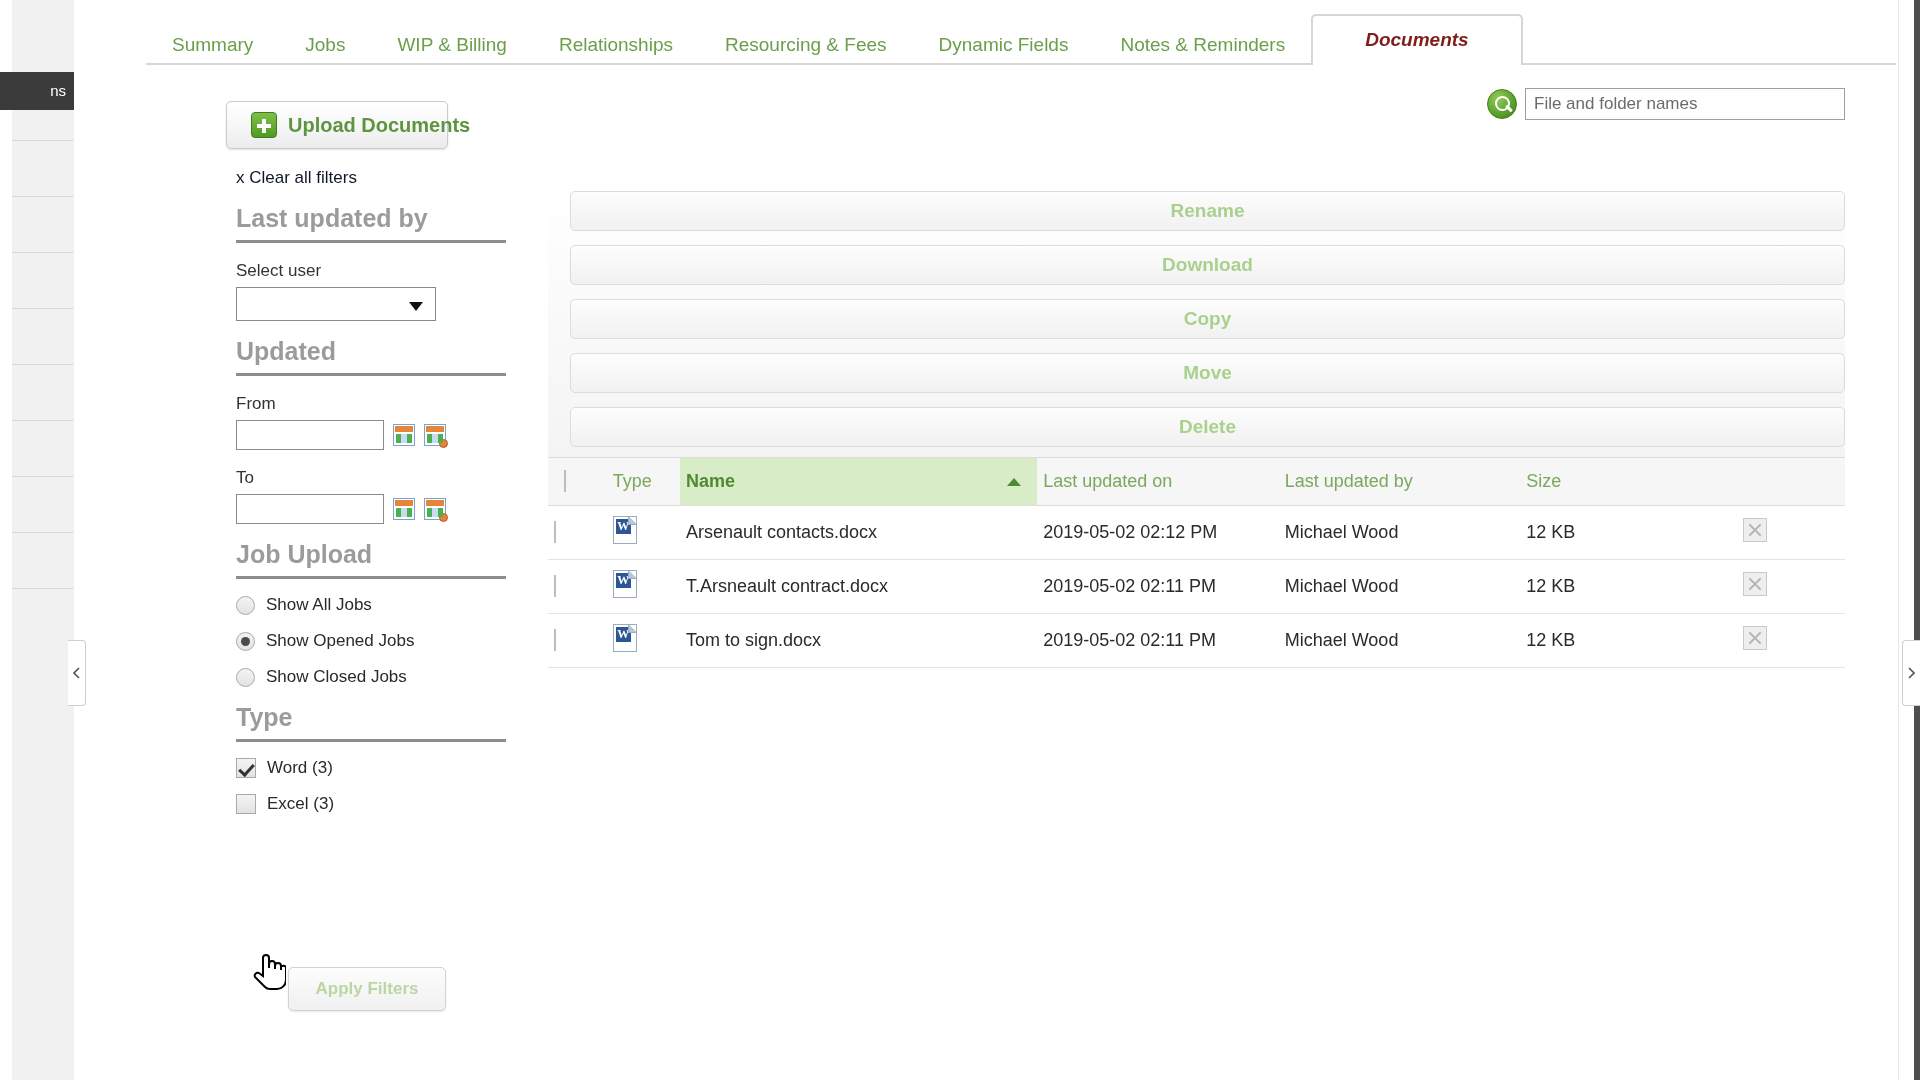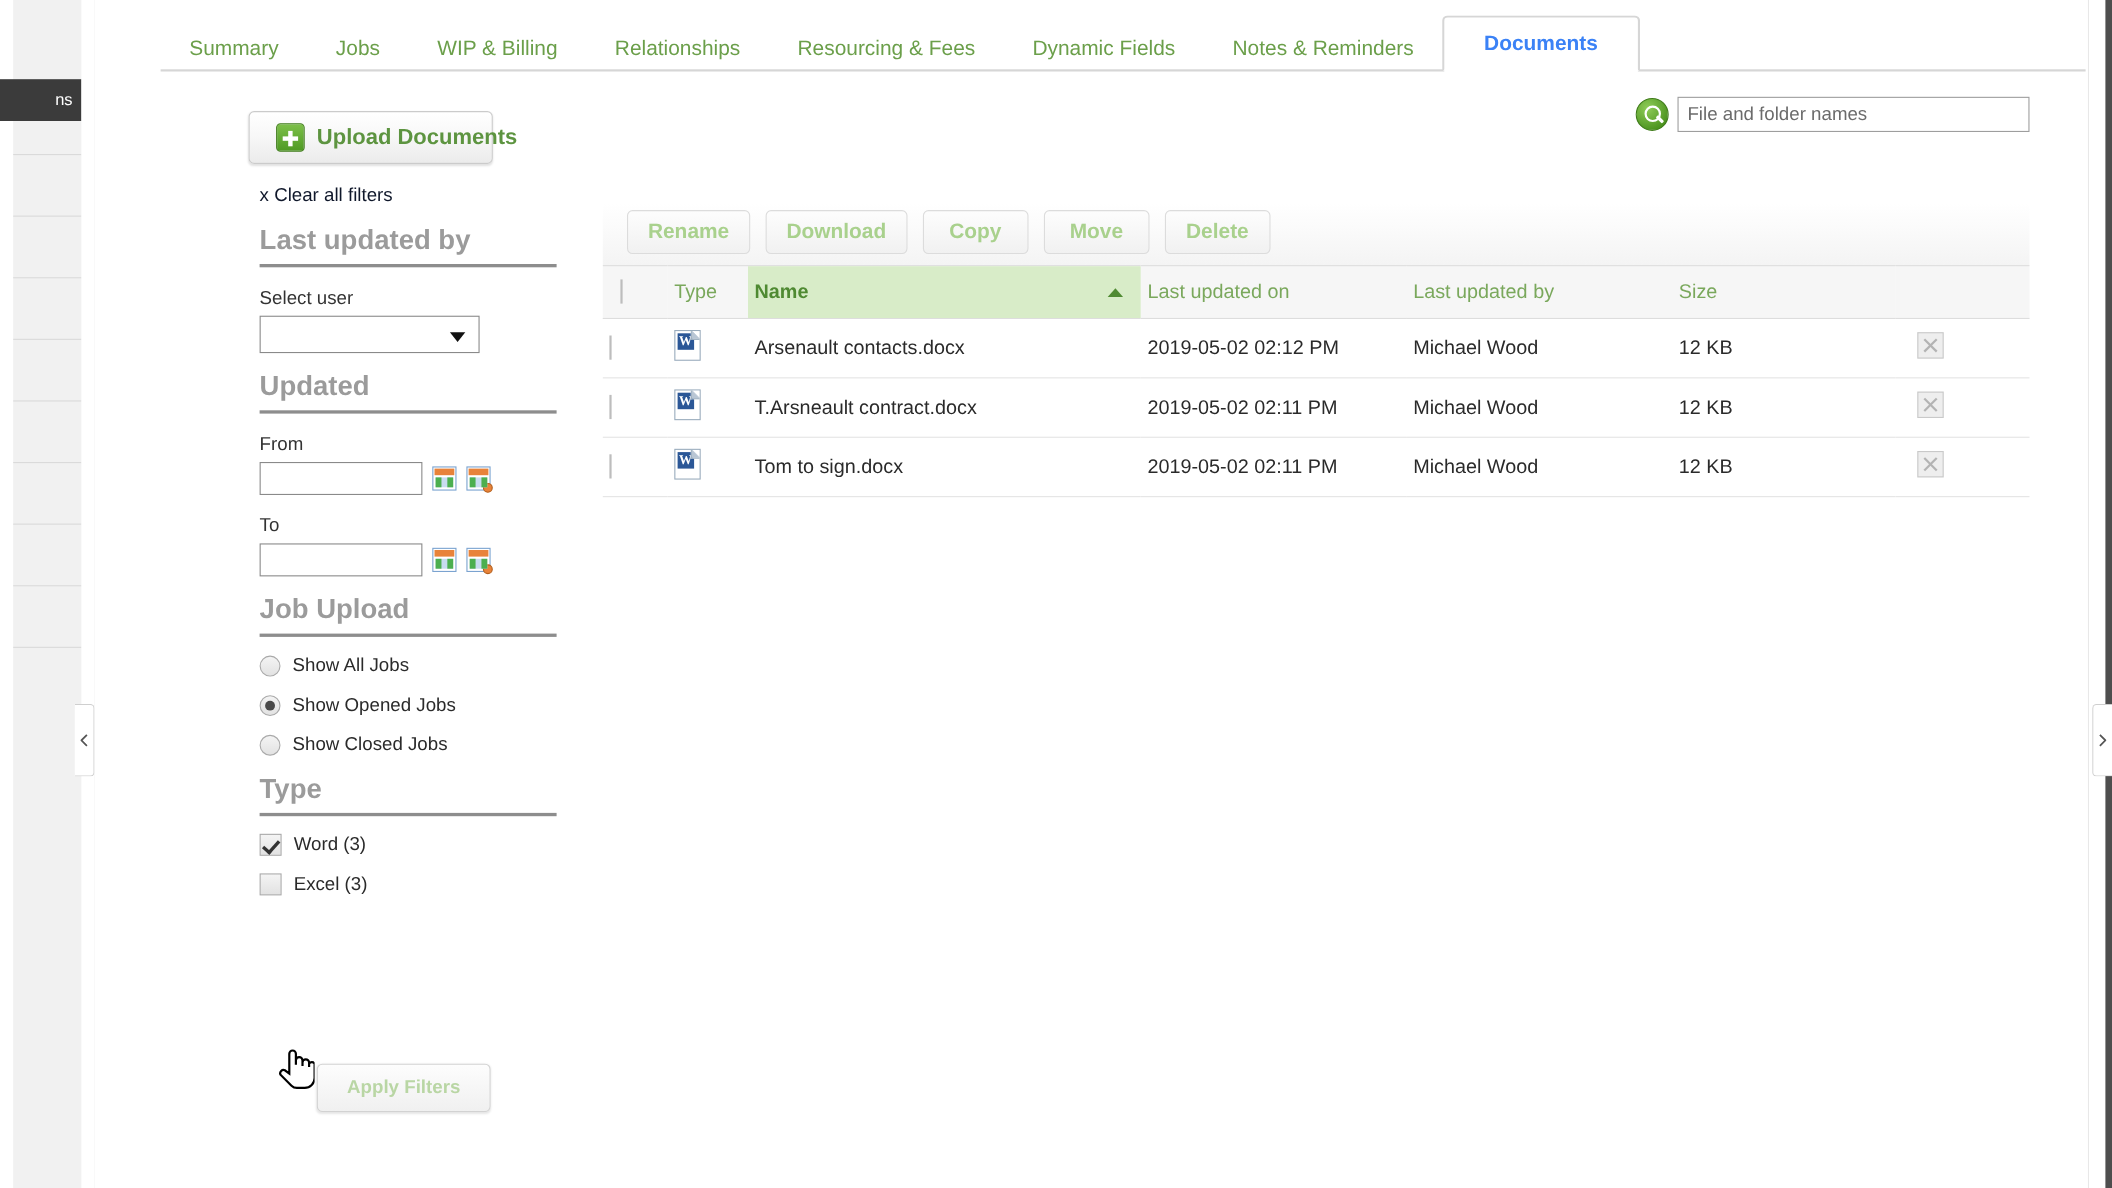--- a/index.html
+++ b/index.html
@@ -106,27 +106,28 @@
     height: 38px; line-height: 38px;
     font-size: 19px;
     color: #6b9f4a;
     white-space: nowrap;
     cursor: pointer;
     position: relative;
   }
   .tab.active {
     height: 50px; line-height: 48px;
     font-weight: bold;
-    color: #3b82f6;
+    color: #7f1d1d;
     background: #ffffff;
     border: 2px solid #d6d6d6;
     border-bottom: none;
     border-radius: 5px 5px 0 0;
-    padding: 0 36px;
+    padding: 0 52px;
     z-index: 3;
+    font-style: italic;
   }
   .tab.active::after {
     content: "";
     position: absolute; left: 0; right: 0; bottom: -2px;
     height: 3px; background: #ffffff;
   }
 
   
   .upload-btn {
     position: absolute; left: 140px; top: 101px;
@@ -330,20 +331,21 @@
     color: #5d9440;
     margin-bottom: 22px;
     white-space: nowrap;
   }
   .crumb-title .second { color: #4e8a33; }
 
   .action-bar {
     display: flex; gap: 14px;
     padding: 6px 0 10px 22px;
     background: linear-gradient(to bottom,#ffffff,#f4f4f4);
+    flex-direction: column;
   }
   .action-btn {
     min-width: 96px; height: 40px;
     padding: 0 18px;
     background: linear-gradient(to bottom,#fdfdfd,#f1f1f1);
     border: 1px solid #dcdcdc;
     border-radius: 5px;
     color: #a9d18d;
     font-size: 19px; font-weight: bold;
     display: flex; align-items: center; justify-content: center;

